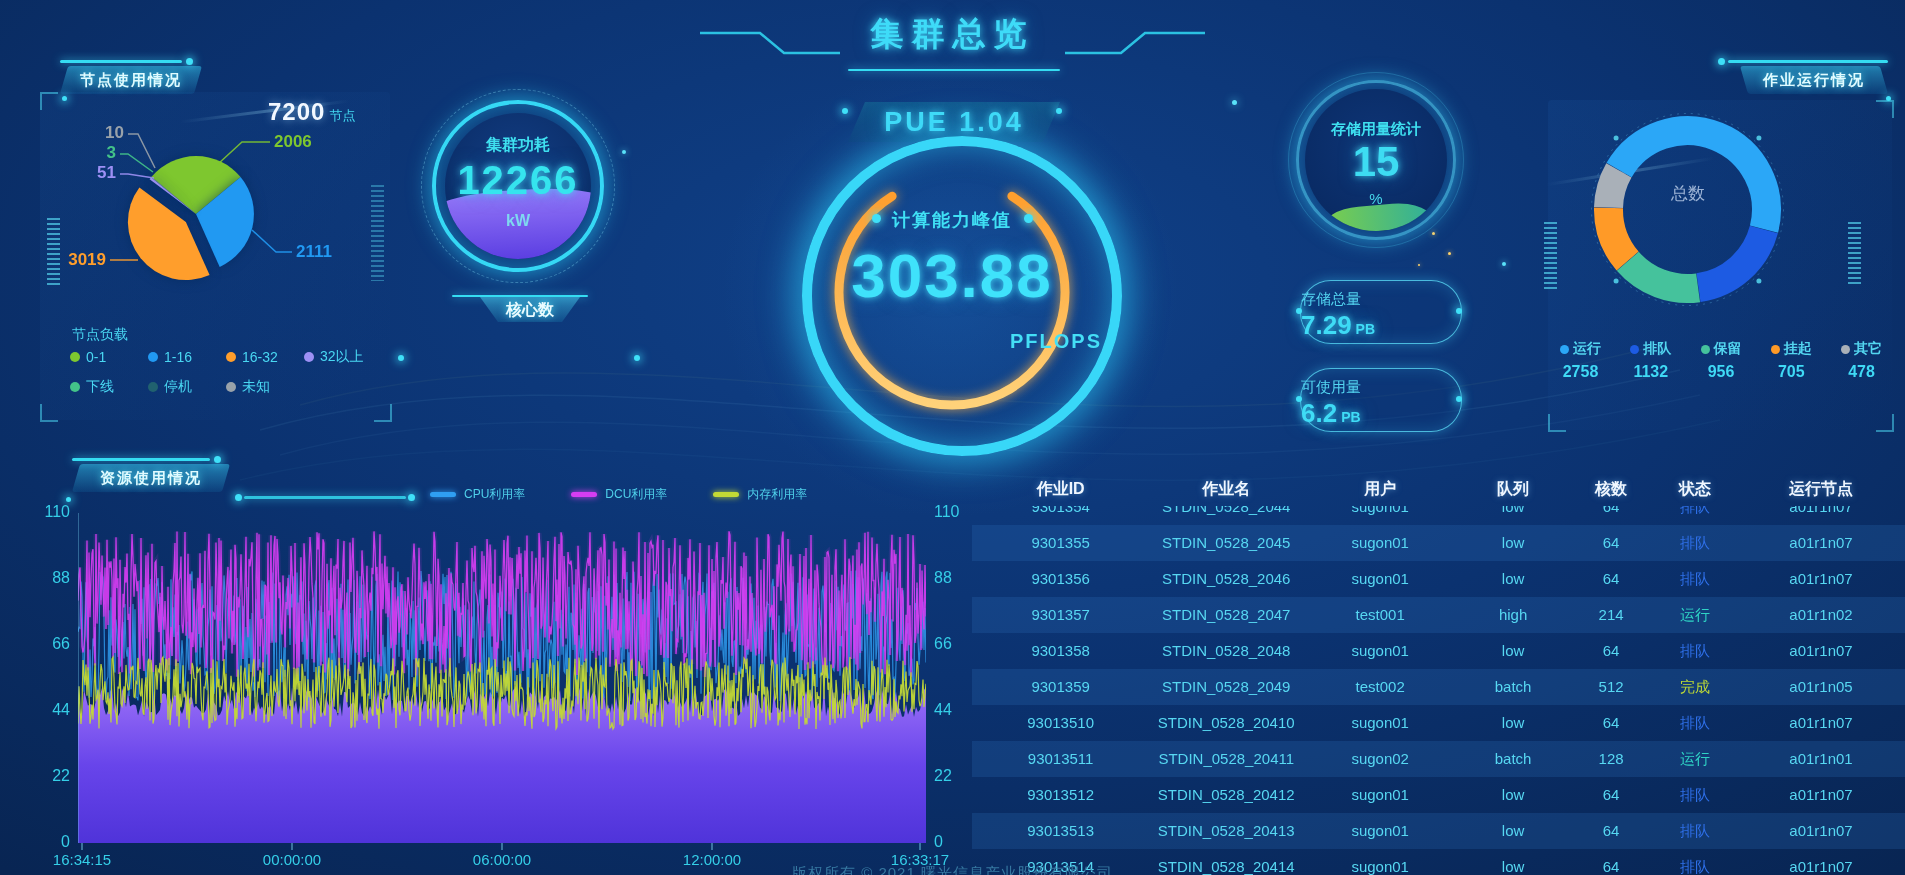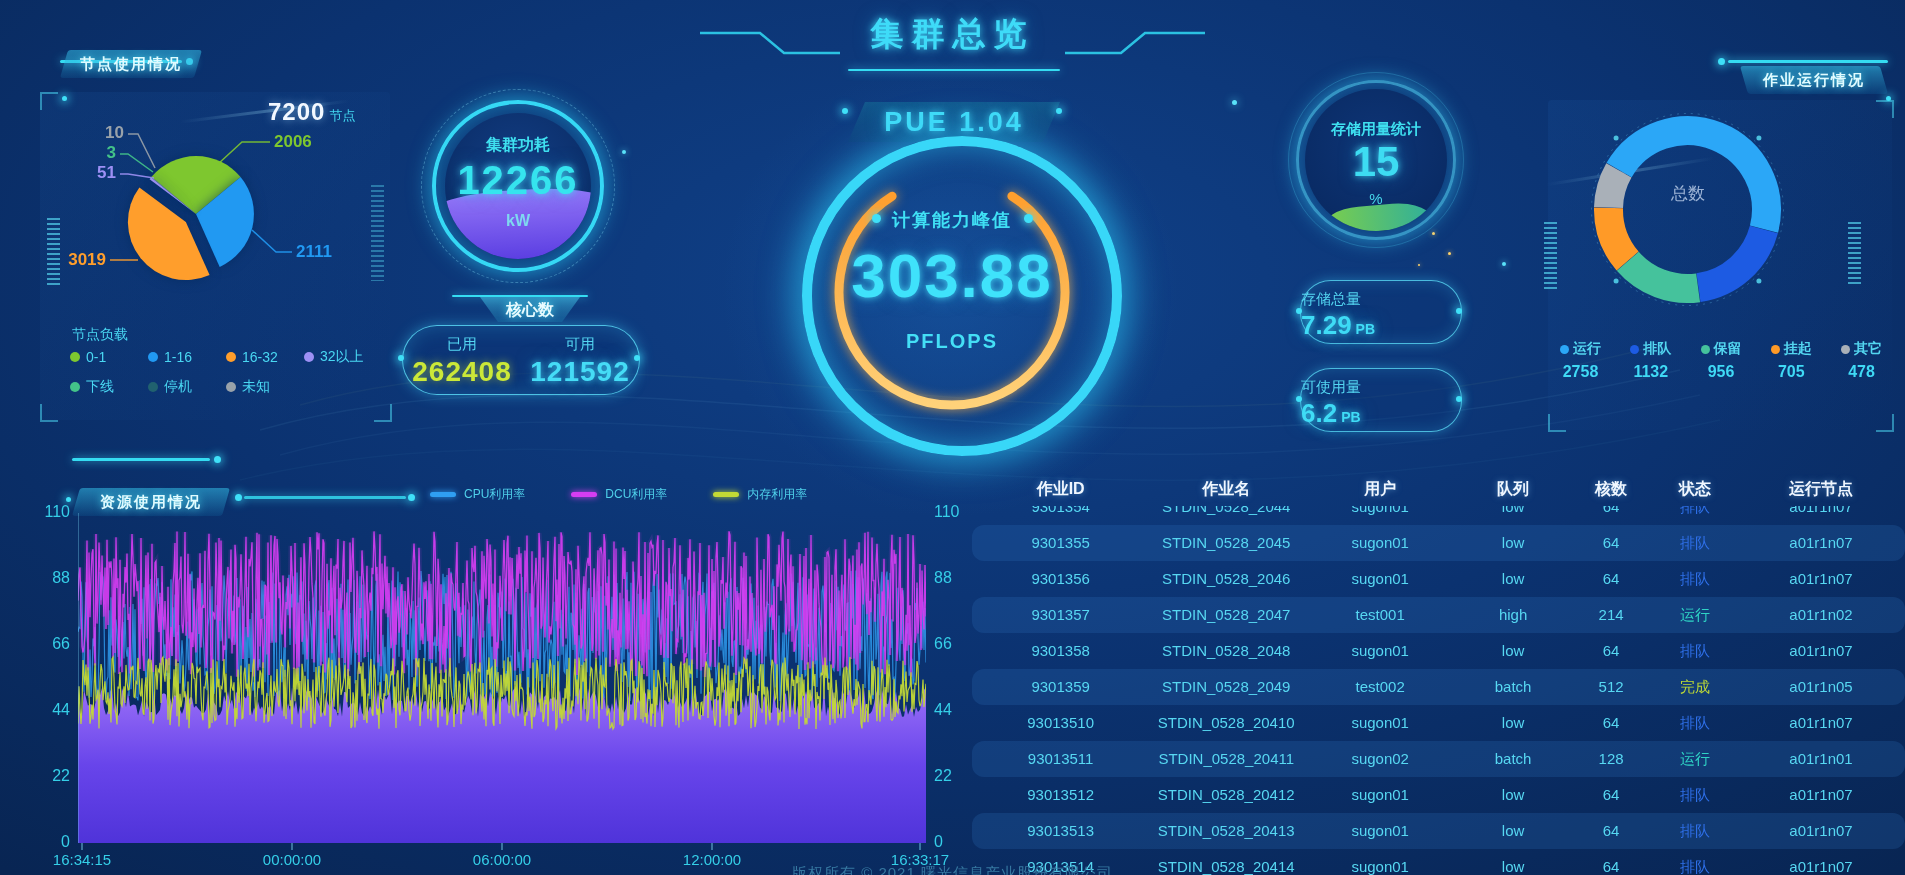--- a/index.html
+++ b/index.html
@@ -69,21 +69,21 @@
   #cores-pill .lab{font-size:15px;color:#54d6f2;}
   #cores-pill .val{font-size:28px;font-weight:bold;letter-spacing:1px;margin-top:2px;}
   #cores-pill .used{color:#cbe838;text-shadow:0 0 8px rgba(200,230,60,.6);}
   #cores-pill .avail{color:#45dcf6;}
 
   
   #compute-ring{left:802px;top:136px;width:300px;height:300px;border-radius:50%;border:10px solid #38d7f8;
     box-shadow:0 0 34px 8px rgba(45,205,250,.6), inset 0 0 30px rgba(45,205,250,.5);}
   #compute-title{left:852px;top:208px;width:200px;text-align:center;font-size:18px;font-weight:bold;color:#3fe0f5;letter-spacing:2px;}
   #compute-value{left:802px;top:240px;width:300px;text-align:center;font-size:62px;font-weight:bold;letter-spacing:2px;color:#3fe2fb;}
-  #compute-unit{left:802px;top:330px;width:300px;text-align:center;font-size:20px;font-weight:bold;letter-spacing:2px;color:#44dff6;}
+  #compute-unit{left:802px;top:330px;width:300px;text-align:right;font-size:20px;font-weight:bold;letter-spacing:2px;color:#44dff6;}
 
   
   #storage{left:1288px;top:72px;width:176px;height:176px;}
   #storage .oring{position:absolute;inset:0;border-radius:50%;border:1px solid rgba(80,210,245,.25);}
   #storage .ring{position:absolute;inset:8px;border-radius:50%;border:3px solid rgba(80,210,245,.6);
     box-shadow:0 0 18px 3px rgba(50,200,245,.5), inset 0 0 20px rgba(50,200,245,.35);}
   #storage .inner{position:absolute;inset:17px;border-radius:50%;overflow:hidden;
     background:radial-gradient(circle at 50% 40%,#0e3576 0%,#092a63 80%);}
   #storage .wave{position:absolute;left:12%;top:116px;width:112px;height:26px;
     border-radius:55% 60% 45% 50%/120% 140% 25% 35%;
@@ -114,21 +114,21 @@
   #res-legend .li b{font-size:12px;font-weight:normal;color:#4fd0ea;white-space:nowrap;}
   .ylab{position:absolute;width:46px;font-size:16px;color:#35cfe8;}
   .xlab{position:absolute;width:90px;text-align:center;font-size:15px;color:#35cfe8;}
 
   
   #job-table{left:972px;top:474px;width:933px;height:401px;}
   #job-thead{display:grid;grid-template-columns:19% 16.5% 16.5% 12% 9% 9% 18%;height:30px;line-height:30px;}
   #job-thead div{text-align:center;font-size:16px;font-weight:bold;color:#f0f7ff;text-shadow:0 0 6px rgba(140,210,255,.5);}
   #job-rows{position:absolute;left:0;top:32px;width:100%;height:369px;overflow:hidden;}
   .trow{display:grid;grid-template-columns:19% 16.5% 16.5% 12% 9% 9% 18%;height:36px;line-height:36px;}
-  .trow.alt{background:rgba(44,112,190,.24);border-radius:12px;}
+  .trow.alt{background:rgba(44,112,190,.24);}
   .trow div{text-align:center;font-size:15px;color:#57d8f2;white-space:nowrap;overflow:hidden;}
 
   #footer{left:0;top:864px;width:100%;text-align:center;font-size:15px;color:#3b80a8;opacity:.9;letter-spacing:1px;}
   .flare{position:absolute;height:3px;background:linear-gradient(90deg,transparent,rgba(170,235,255,.55),transparent);border-radius:2px;}
   .spark{position:absolute;border-radius:50%;}
 </style>
 </head>
 <body>
 
 <div id="stage">
@@ -163,21 +163,21 @@
   </div>
   <div class="dot" style="left:842px;top:108px;width:6px;height:6px;"></div>
   <div class="dot" style="left:1056px;top:108px;width:6px;height:6px;"></div>
 
   <div class="panelbg" style="left:40px;top:92px;width:350px;height:328px;"></div>
   <div class="bracket tl" style="left:40px;top:92px;"></div>
   <div class="bracket bl" style="left:40px;top:404px;"></div>
   <div class="bracket br" style="left:374px;top:404px;"></div>
   <div class="hline" style="left:60px;top:60px;width:122px;height:3px;"></div>
   <div class="dot" style="left:186px;top:58px;width:7px;height:7px;"></div>
-  <div class="badge" id="node-badge" style="left:64px;top:50px;width:134px;">
+  <div class="badge" id="node-badge" style="left:64px;top:66px;width:134px;">
     <div class="skewbg"></div>
     <span>节点使用情况</span>
   </div>
   <div class="dot" style="left:62px;top:96px;width:5px;height:5px;"></div>
   <div id="node-total" class="abs">
     <span class="v">7200</span><span class="u">节点</span>
   </div>
   <svg id="node-pie" class="abs" style="left:66px;top:112px" width="280" height="200" viewBox="0 0 280 200">
       <path d="M130,102 L85.6,64.7 A58,58 0 0 1 174.6,65.0 Z" fill="#7ec72f" style="filter:drop-shadow(0 0 6px rgba(0,40,90,.6));"></path>
       <polyline points="152,52 176,30 204,30" fill="none" stroke="#7ec72f" stroke-width="1.5" opacity=".9"></polyline>
@@ -237,30 +237,20 @@
     <div class="ring"></div>
     <div class="inner">
       <div class="liquid"></div>
     </div>
     <div class="t1">集群功耗</div>
     <div class="t2 glow">12266</div>
     <div class="t3">kW</div>
   </div>
   <div id="cores-cap-line" class="hline"></div>
   <div id="cores-cap" class="abs">核心数</div>
-  <div id="cores-pill" class="abs">
-    <div class="col">
-      <div class="lab">已用</div>
-      <div class="val used">262408</div>
-    </div>
-    <div class="col">
-      <div class="lab">可用</div>
-      <div class="val avail glow">121592</div>
-    </div>
-  </div>
   <div class="dot" style="left:398px;top:355px;width:6px;height:6px;"></div>
   <div class="dot" style="left:634px;top:355px;width:6px;height:6px;"></div>
 
   <div id="compute-ring" class="abs"></div>
   <svg class="abs" style="left:792px;top:130px" width="320" height="324" viewBox="0 0 320 324">
     <defs>
       <linearGradient id="gradGold" x1="0" y1="1" x2="0" y2="0">
         <stop offset="0" stop-color="#ffd27a"></stop>
           <stop offset="1" stop-color="#ff9f2e"></stop>
       </linearGradient>
@@ -357,21 +347,21 @@
           <b>其它</b>
         </div>
         <div class="r2">478</div>
       </div>
     </div>
   <div class="barcode" style="left:1544px;top:222px;height:70px;"></div>
   <div class="barcode" style="left:1848px;top:222px;height:64px;"></div>
 
   <div class="hline" style="left:72px;top:458px;width:138px;height:3px;"></div>
   <div class="dot" style="left:214px;top:456px;width:7px;height:7px;"></div>
-  <div class="badge" style="left:76px;top:488px;width:150px;">
+  <div class="badge" style="left:76px;top:464px;width:150px;">
     <div class="skewbg"></div>
     <span>资源使用情况</span>
   </div>
   <div class="dot" style="left:66px;top:497px;width:5px;height:5px;"></div>
   <div class="dot" style="left:235px;top:494px;width:7px;height:7px;"></div>
   <div class="hline" style="left:244px;top:496px;width:162px;height:3px;opacity:.85;"></div>
   <div class="dot" style="left:408px;top:494px;width:7px;height:7px;"></div>
   <div id="res-legend" class="abs">
       <div class="li">
         <i style="background:#2f9ff2;box-shadow:0 0 6px #2f9ff2"></i>

